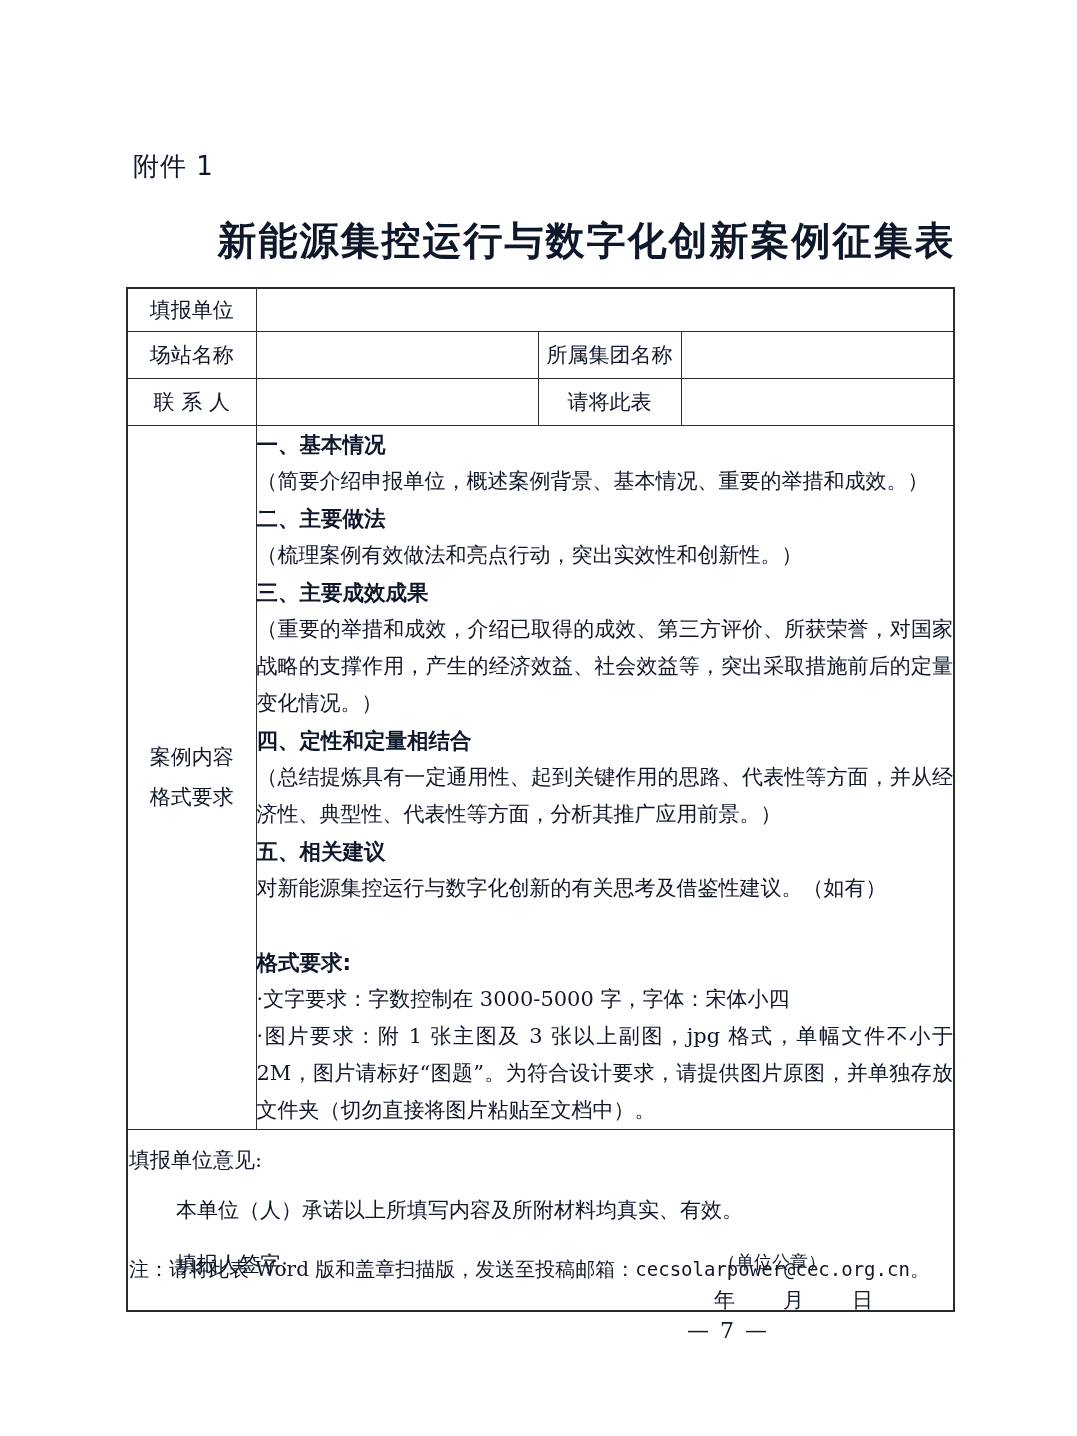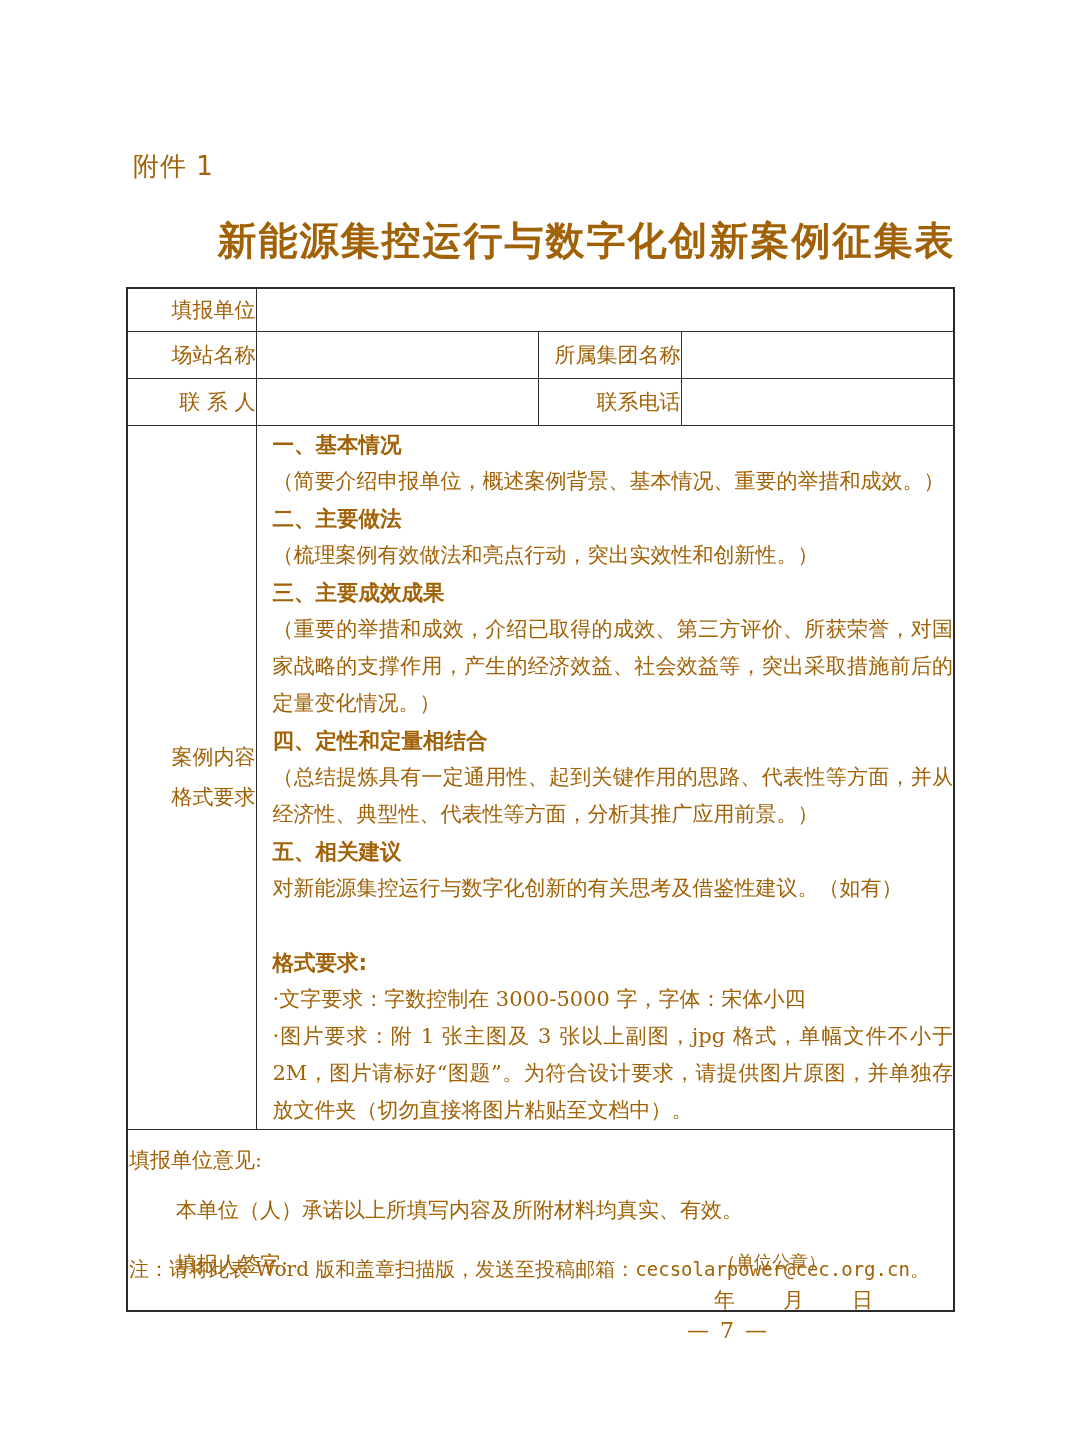--- a/index.html
+++ b/index.html
@@ -1,21 +1,21 @@
 <!DOCTYPE html>
 <html><head>
 <meta charset="utf-8">
 <style>
   html,body{margin:0;padding:0;background:#ffffff;}
   .page{
     position:relative;
     width:969px;height:1436px;
     background:#ffffff;
     font-family:"DejaVu Serif","Liberation Serif",serif;
-    color:#a16207;
+    color:#0f172a;
     overflow:hidden;
   }
   .attachment{
     position:absolute;left:133px;top:149px;
     font-family:"DejaVu Sans","Liberation Sans",sans-serif;
     font-size:26px;letter-spacing:1px;
   }
   .doc-title{
     position:absolute;left:0;top:214px;width:1077px;
     text-align:center;
@@ -27,29 +27,29 @@
     position:absolute;left:126px;top:287px;
     width:827px;border-collapse:collapse;table-layout:fixed;
     border:2.5px solid #2b2b2b;
   }
   table.form td{
     border:1.5px solid #2e2e2e;
     font-size:21px;
     padding:0;
     vertical-align:middle;
   }
-  td.lbl{text-align:right;}
+  td.lbl{text-align:center;}
   tr.r1{height:43px;}
   tr.r2{height:47px;}
   tr.r3{height:47px;}
   tr.r4{height:625px;}
   tr.r5{height:182px;}
   td.case-label div{line-height:40px;}
   td.content-cell{vertical-align:top;padding:5px 8px 0 10px;}
-  .case-line{margin:0;line-height:37px;text-align:justify;padding-left:16px;}
+  .case-line{margin:0;line-height:37px;text-align:justify;}
   .case-line.heading{
     font-family:"DejaVu Sans","Liberation Sans",sans-serif;
     font-weight:bold;font-size:21.5px;text-align:left;
   }
   .case-line.blank{height:37px;}
   td.opinion-cell{position:relative;vertical-align:top;}
   .opinion-label{position:absolute;left:1px;top:16px;font-size:21px;}
   .opinion-commitment{position:absolute;left:48px;top:66px;font-size:21px;}
   .opinion-sign{position:absolute;left:48px;top:120px;font-size:21px;}
   .opinion-seal{position:absolute;left:590px;top:120px;font-size:18px;}
@@ -87,21 +87,21 @@
     </tr>
     <tr class="r2">
       <td class="lbl">场站名称</td>
       <td></td>
       <td class="lbl">所属集团名称</td>
       <td></td>
     </tr>
     <tr class="r3">
       <td class="lbl">联 系 人</td>
       <td></td>
-      <td class="lbl">联系电话</td>
+      <td class="lbl">请将此表</td>
       <td></td>
     </tr>
     <tr class="r4">
       <td class="lbl case-label">
         <div>案例内容</div>
         <div>格式要求</div>
       </td>
       <td colspan="3" class="content-cell">
         <p class="case-line heading">一、基本情况</p>
         <p class="case-line">（简要介绍申报单位，概述案例背景、基本情况、重要的举措和成效。）</p>

